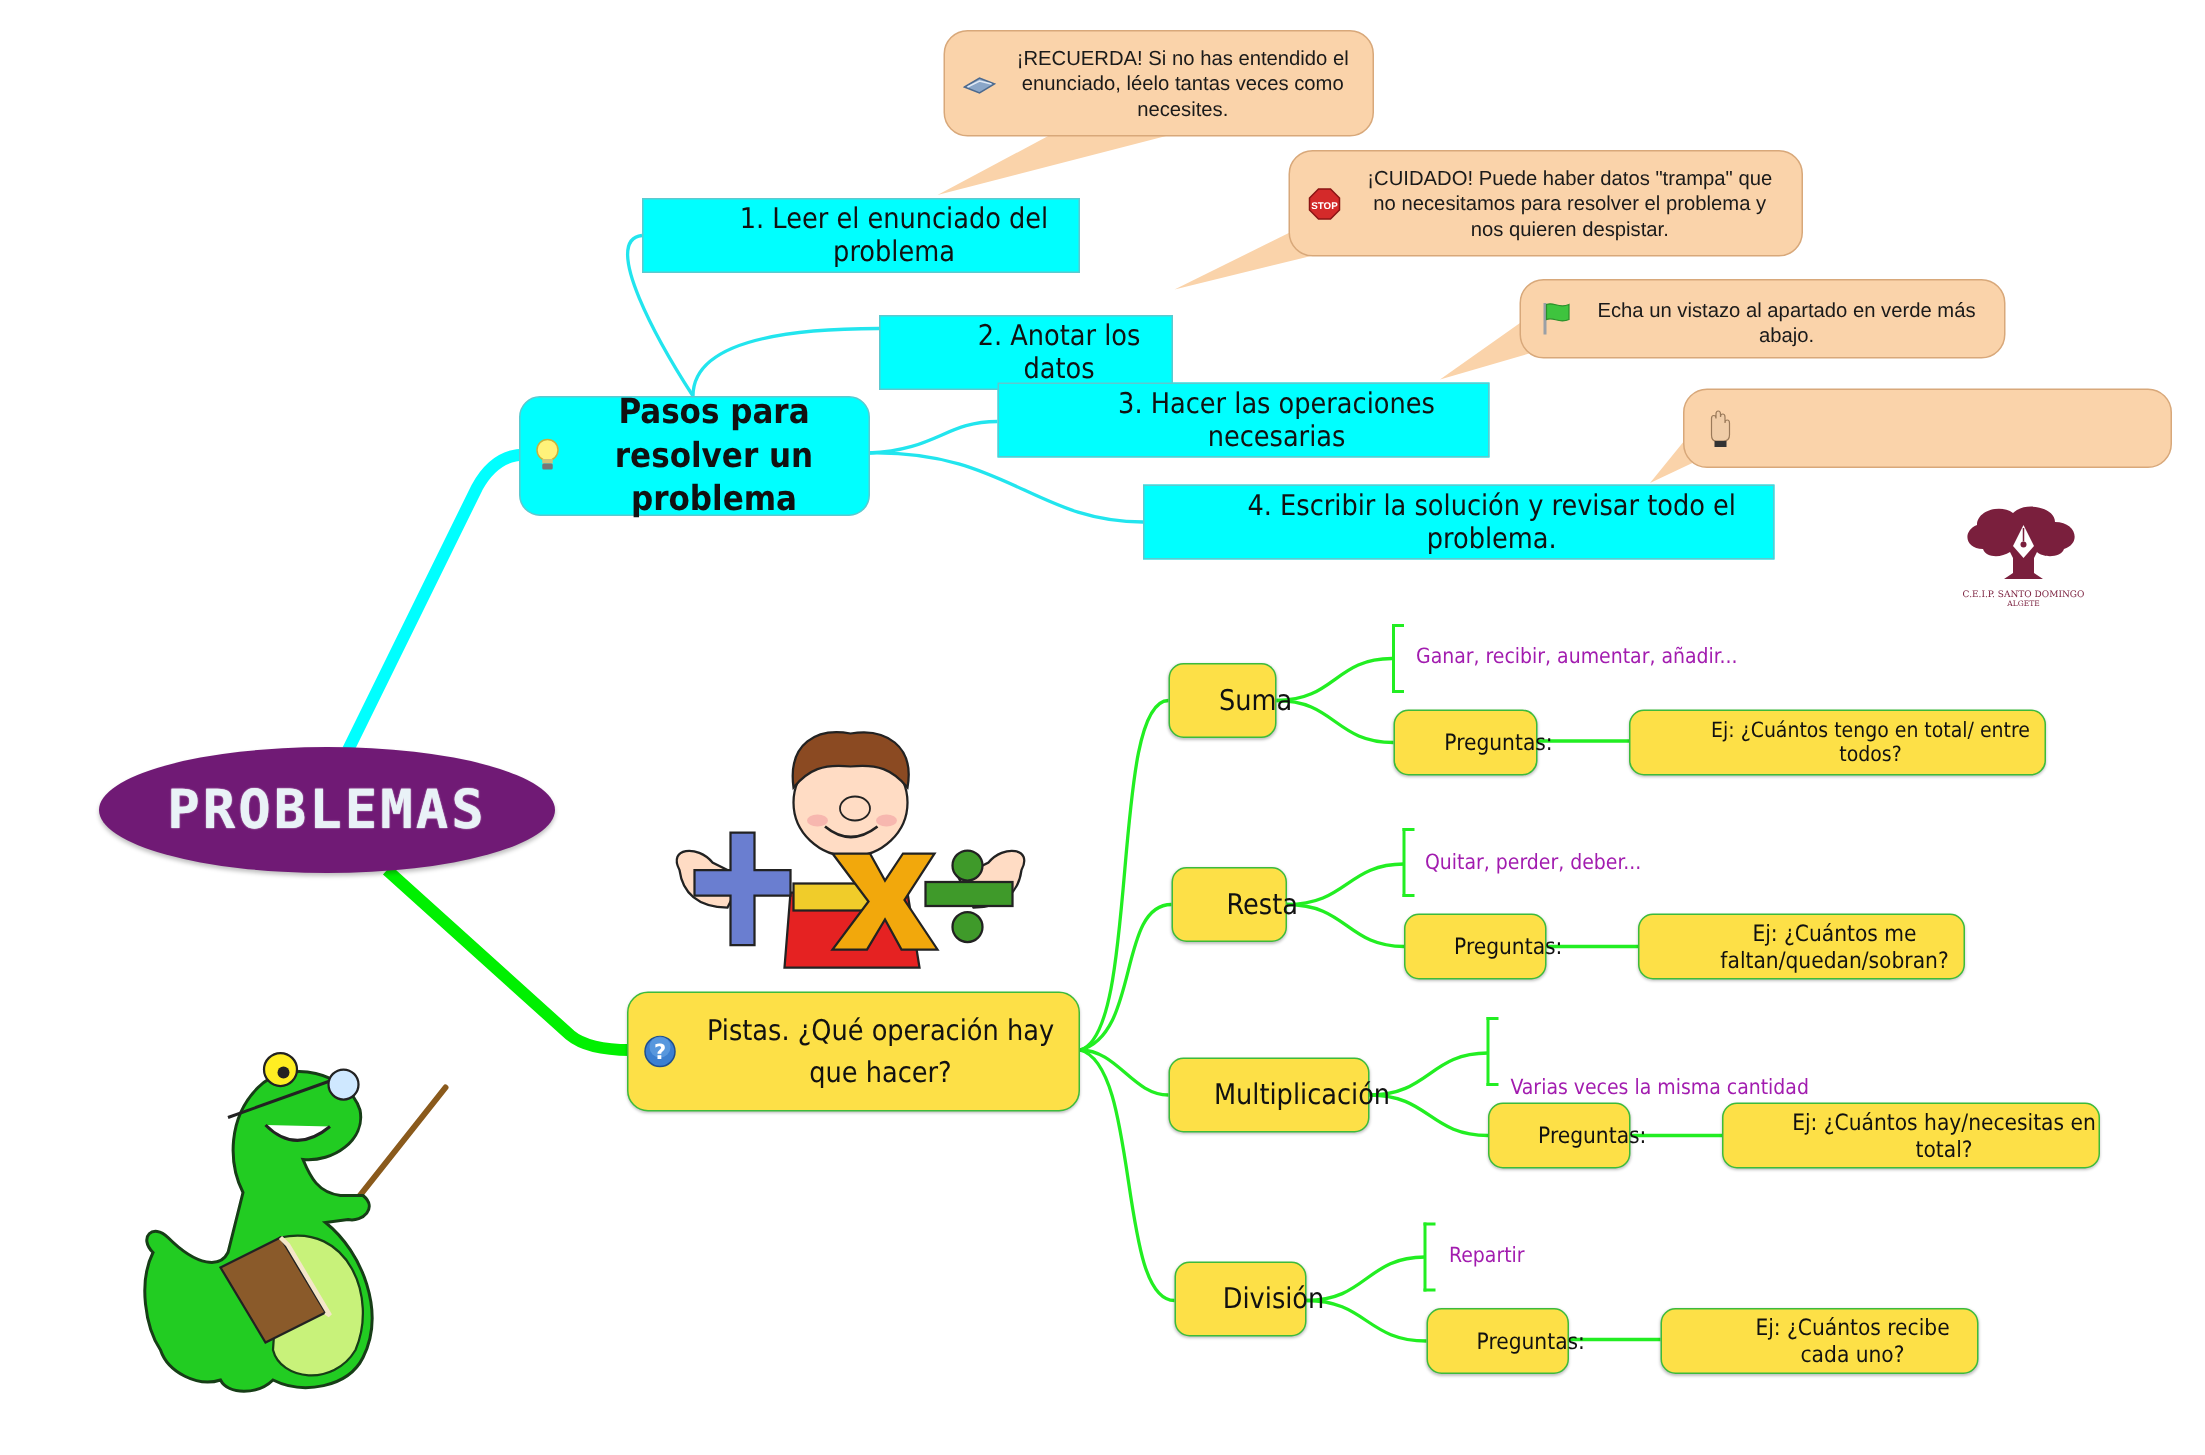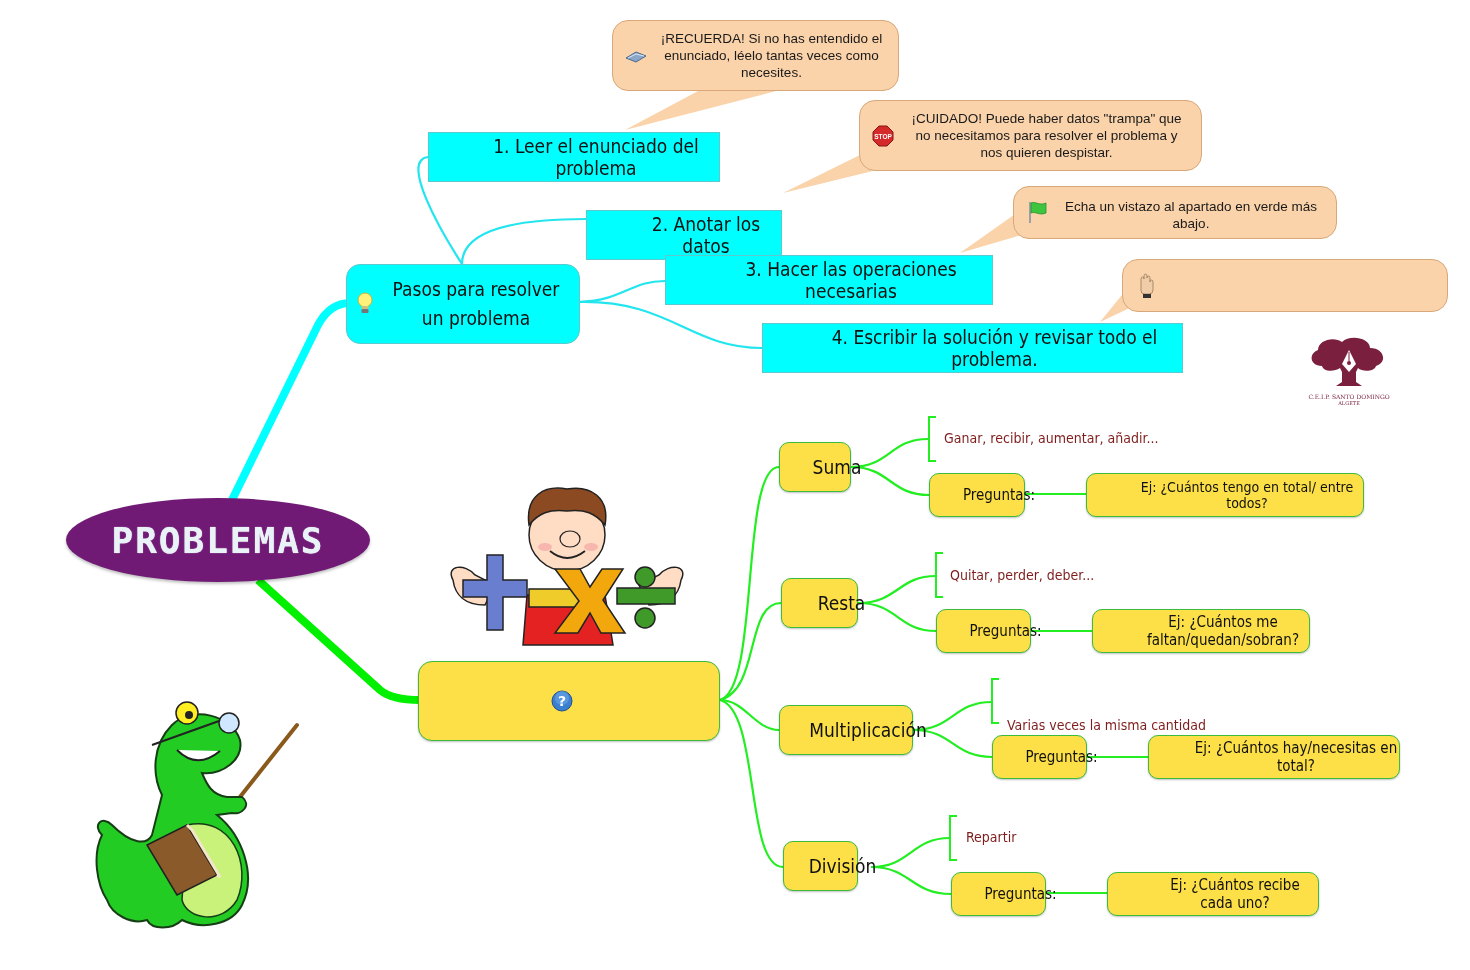--- a/index.html
+++ b/index.html
@@ -9,21 +9,21 @@
   .node { position:absolute; box-sizing:border-box; display:flex; align-items:center; justify-content:center;
           text-align:center; color:#111; font-family:"DejaVu Sans Condensed","DejaVu Sans", sans-serif;padding-left:44px; }
   .cyan-rect { background:#00ffff; border:1px solid #5cc9cf; font-size:19px; }
   .cyan-round { background:#00ffff; border:1px solid #5cc9cf; border-radius:14px; font-size:19px; }
   .green { background:#fde047; border:1px solid #3cbb3c; border-radius:10px; box-shadow:0 1px 2px rgba(0,0,0,.25); }
   .callout { position:absolute; box-sizing:border-box; background:#fad3aa; border:1px solid #d8a87a;
              border-radius:16px; display:flex; align-items:center; font-family:"Liberation Sans", sans-serif;
              font-size:13.5px; color:#1a1a1a; text-align:center; line-height:17px; padding:0 12px 0 10px; }
   .callout .ico { flex:0 0 auto; width:26px; height:26px; display:flex; align-items:center; justify-content:center; margin-right:8px; }
   .callout .txt { flex:1 1 auto; }
-  .plain { position:absolute; font-family:"DejaVu Sans Condensed","DejaVu Sans", sans-serif; font-size:14px; color:#7f1d1d; }
+  .plain { position:absolute; font-family:"DejaVu Sans Condensed","DejaVu Sans", sans-serif; font-size:14px; color:#a21caf; }
   .bracket { position:absolute; width:8px; border:2px solid #22ee22; border-right:none; box-sizing:border-box; }
   .root { position:absolute; left:66px; top:498px; width:304px; height:84px; border-radius:50%;
           background:#701a75; box-shadow:0 2px 3px rgba(0,0,0,.25); display:flex; align-items:center; justify-content:center;
           color:#e9f2f7; font-family:"DejaVu Sans Mono", monospace; font-size:36px; letter-spacing:2px; font-weight:bold;
           text-shadow:0 0 1px #ffffff; }
   .icon-inline { flex:0 0 auto; display:inline-flex; align-items:center; justify-content:center; }
 </style>
 </head>
 <body>
 
@@ -65,21 +65,21 @@
     <path d="M871,867 C911,867 911,838 950,838"></path>
     <path d="M871,867 C911,867 911,894 951,894"></path>
     <path d="M1046,893 L1107,893"></path>
   </g>
 </svg>
 
 <div class="root">
     <span>PROBLEMAS</span>
   </div>
 
-<div class="node cyan-round" style="left:346px; top:264px; width:234px; height:80px; padding:0 10px 0 10px; line-height:29px; font-size:19px;">
+<div class="node cyan-round" style="left:346px; top:264px; width:234px; height:80px; padding:0 10px 0 10px; line-height:29px; font-size:23px;font-weight:bold;">
   <span class="icon-inline" style="margin-right:10px;">
     <svg width="16" height="24" viewBox="0 0 16 24">
       <circle cx="8" cy="8" r="7" fill="#fff27a" stroke="#c9b13a" stroke-width="1"></circle>
       <rect x="4.5" y="14" width="7" height="3" fill="#cfc27a"></rect>
       <rect x="4.5" y="17" width="7" height="4" rx="1" fill="#777"></rect>
     </svg>
   </span>
   <span style="flex:1;">Pasos para resolver un problema</span>
 </div>
 
@@ -89,21 +89,21 @@
 <div class="node cyan-rect" style="left:586px; top:194px; width:196px; height:50px;margin-top:16px;">
   <span>2. Anotar los datos</span>
 </div>
 <div class="node cyan-rect" style="left:665px; top:255px; width:328px; height:50px;">
   <span>3. Hacer las operaciones necesarias</span>
 </div>
 <div class="node cyan-rect" style="left:762px; top:323px; width:421px; height:50px;">
   <span>4. Escribir la solución  y revisar todo el problema.</span>
 </div>
 
-<div class="callout" style="left:612px; top:20px; width:287px; height:71px;">
+<div class="callout" style="left:629px; top:20px; width:287px; height:71px;">
   <span class="ico">
     <svg width="24" height="16" viewBox="0 0 24 16">
         <path d="M2,10 L12,4 L22,8 L12,14 Z" fill="#8aa6c8" stroke="#4d6a8e" stroke-width="1"></path>
         <path d="M4,10 L12,6 L20,8" stroke="#dfe8f4" stroke-width="1" fill="none"></path>
       </svg>
   </span>
   <span class="txt">¡RECUERDA! Si no has entendido el enunciado, léelo tantas veces como necesites.</span>
 </div>
 
 <div class="callout" style="left:859px; top:100px; width:343px; height:71px;">
@@ -147,20 +147,21 @@
 </div>
 
 <div class="node green" style="left:418px; top:661px; width:302px; height:80px; border-radius:14px; padding:0 10px; font-size:19px; line-height:28px;">
   <span class="icon-inline" style="margin-right:14px;">
     <svg width="22" height="22" viewBox="0 0 22 22">
         <circle cx="11" cy="11" r="10" fill="#3b7fd0" stroke="#1f4f8f" stroke-width="1"></circle>
         <circle cx="11" cy="8" r="7" fill="#6aa6e6" opacity="0.6"></circle>
         <text x="11" y="16" font-size="14" fill="#fff" text-anchor="middle" font-family="DejaVu Sans, sans-serif" font-weight="bold">?</text>
       </svg>
   </span>
+  <span style="flex:1;">Pistas. ¿Qué operación hay que hacer?</span>
 </div>
 
 <div class="node green" style="left:779px; top:442px; width:72px; height:50px; font-size:19px;">
   <span>Suma</span>
 </div>
 <div class="bracket" style="left:928px; top:416px; height:46px;"></div>
 <div class="plain" style="left:944px; top:430px;">Ganar, recibir, aumentar, añadir...</div>
 <div class="node green" style="left:929px; top:473px; width:96px; height:44px; font-size:15px;">
   <span>Preguntas:</span>
 </div>
@@ -185,21 +186,21 @@
 </div>
 <div class="bracket" style="left:991px; top:678px; height:46px;"></div>
 <div class="plain" style="left:1007px; top:717px;">Varias veces la misma cantidad</div>
 <div class="node green" style="left:992px; top:735px; width:95px; height:44px; font-size:15px;">
   <span>Preguntas:</span>
 </div>
 <div class="node green" style="left:1148px; top:735px; width:252px; height:44px; font-size:15px;">
   <span>Ej: ¿Cuántos hay/necesitas en total?</span>
 </div>
 
-<div class="node green" style="left:783px; top:841px; width:75px; height:50px; font-size:19px;">
+<div class="node green" style="left:783px; top:841px; width:88px; height:50px; font-size:19px;">
   <span>División</span>
 </div>
 <div class="bracket" style="left:949px; top:815px; height:46px;"></div>
 <div class="plain" style="left:966px; top:829px;">Repartir</div>
 <div class="node green" style="left:951px; top:872px; width:95px; height:44px; font-size:15px;">
   <span>Preguntas:</span>
 </div>
 <div class="node green" style="left:1107px; top:872px; width:212px; height:44px; font-size:15px;">
   <span>Ej: ¿Cuántos recibe cada uno?</span>
 </div>

